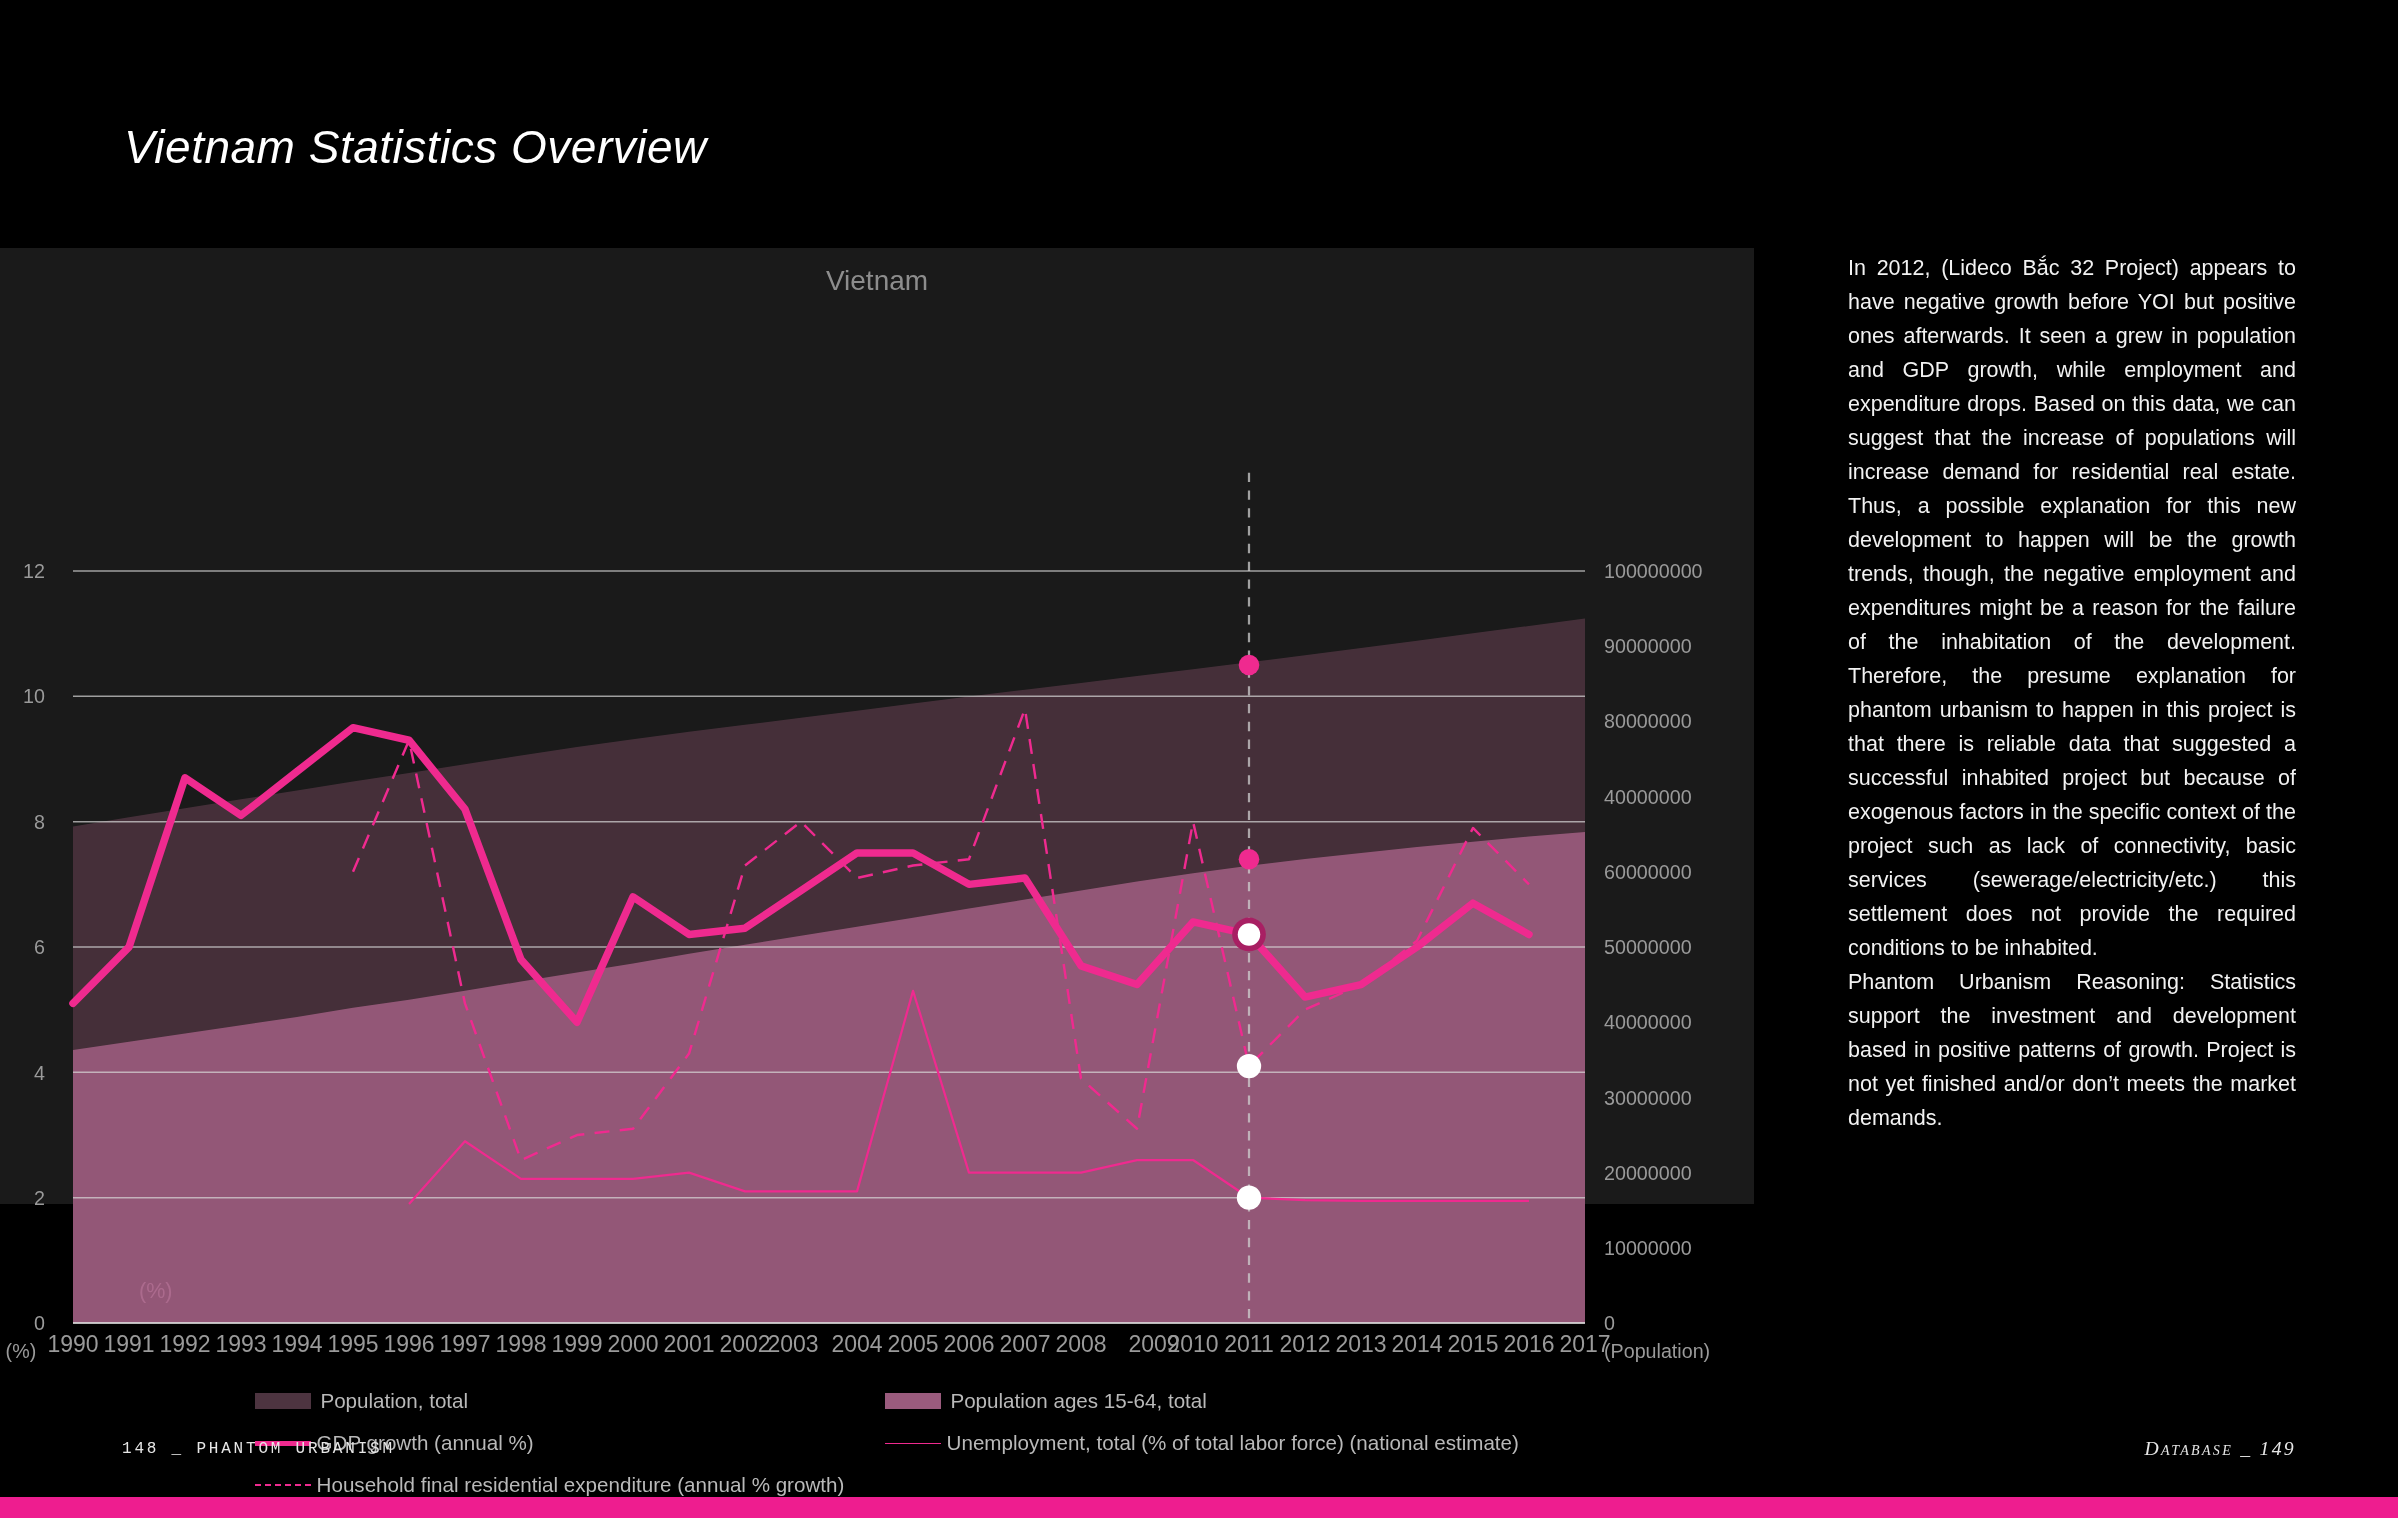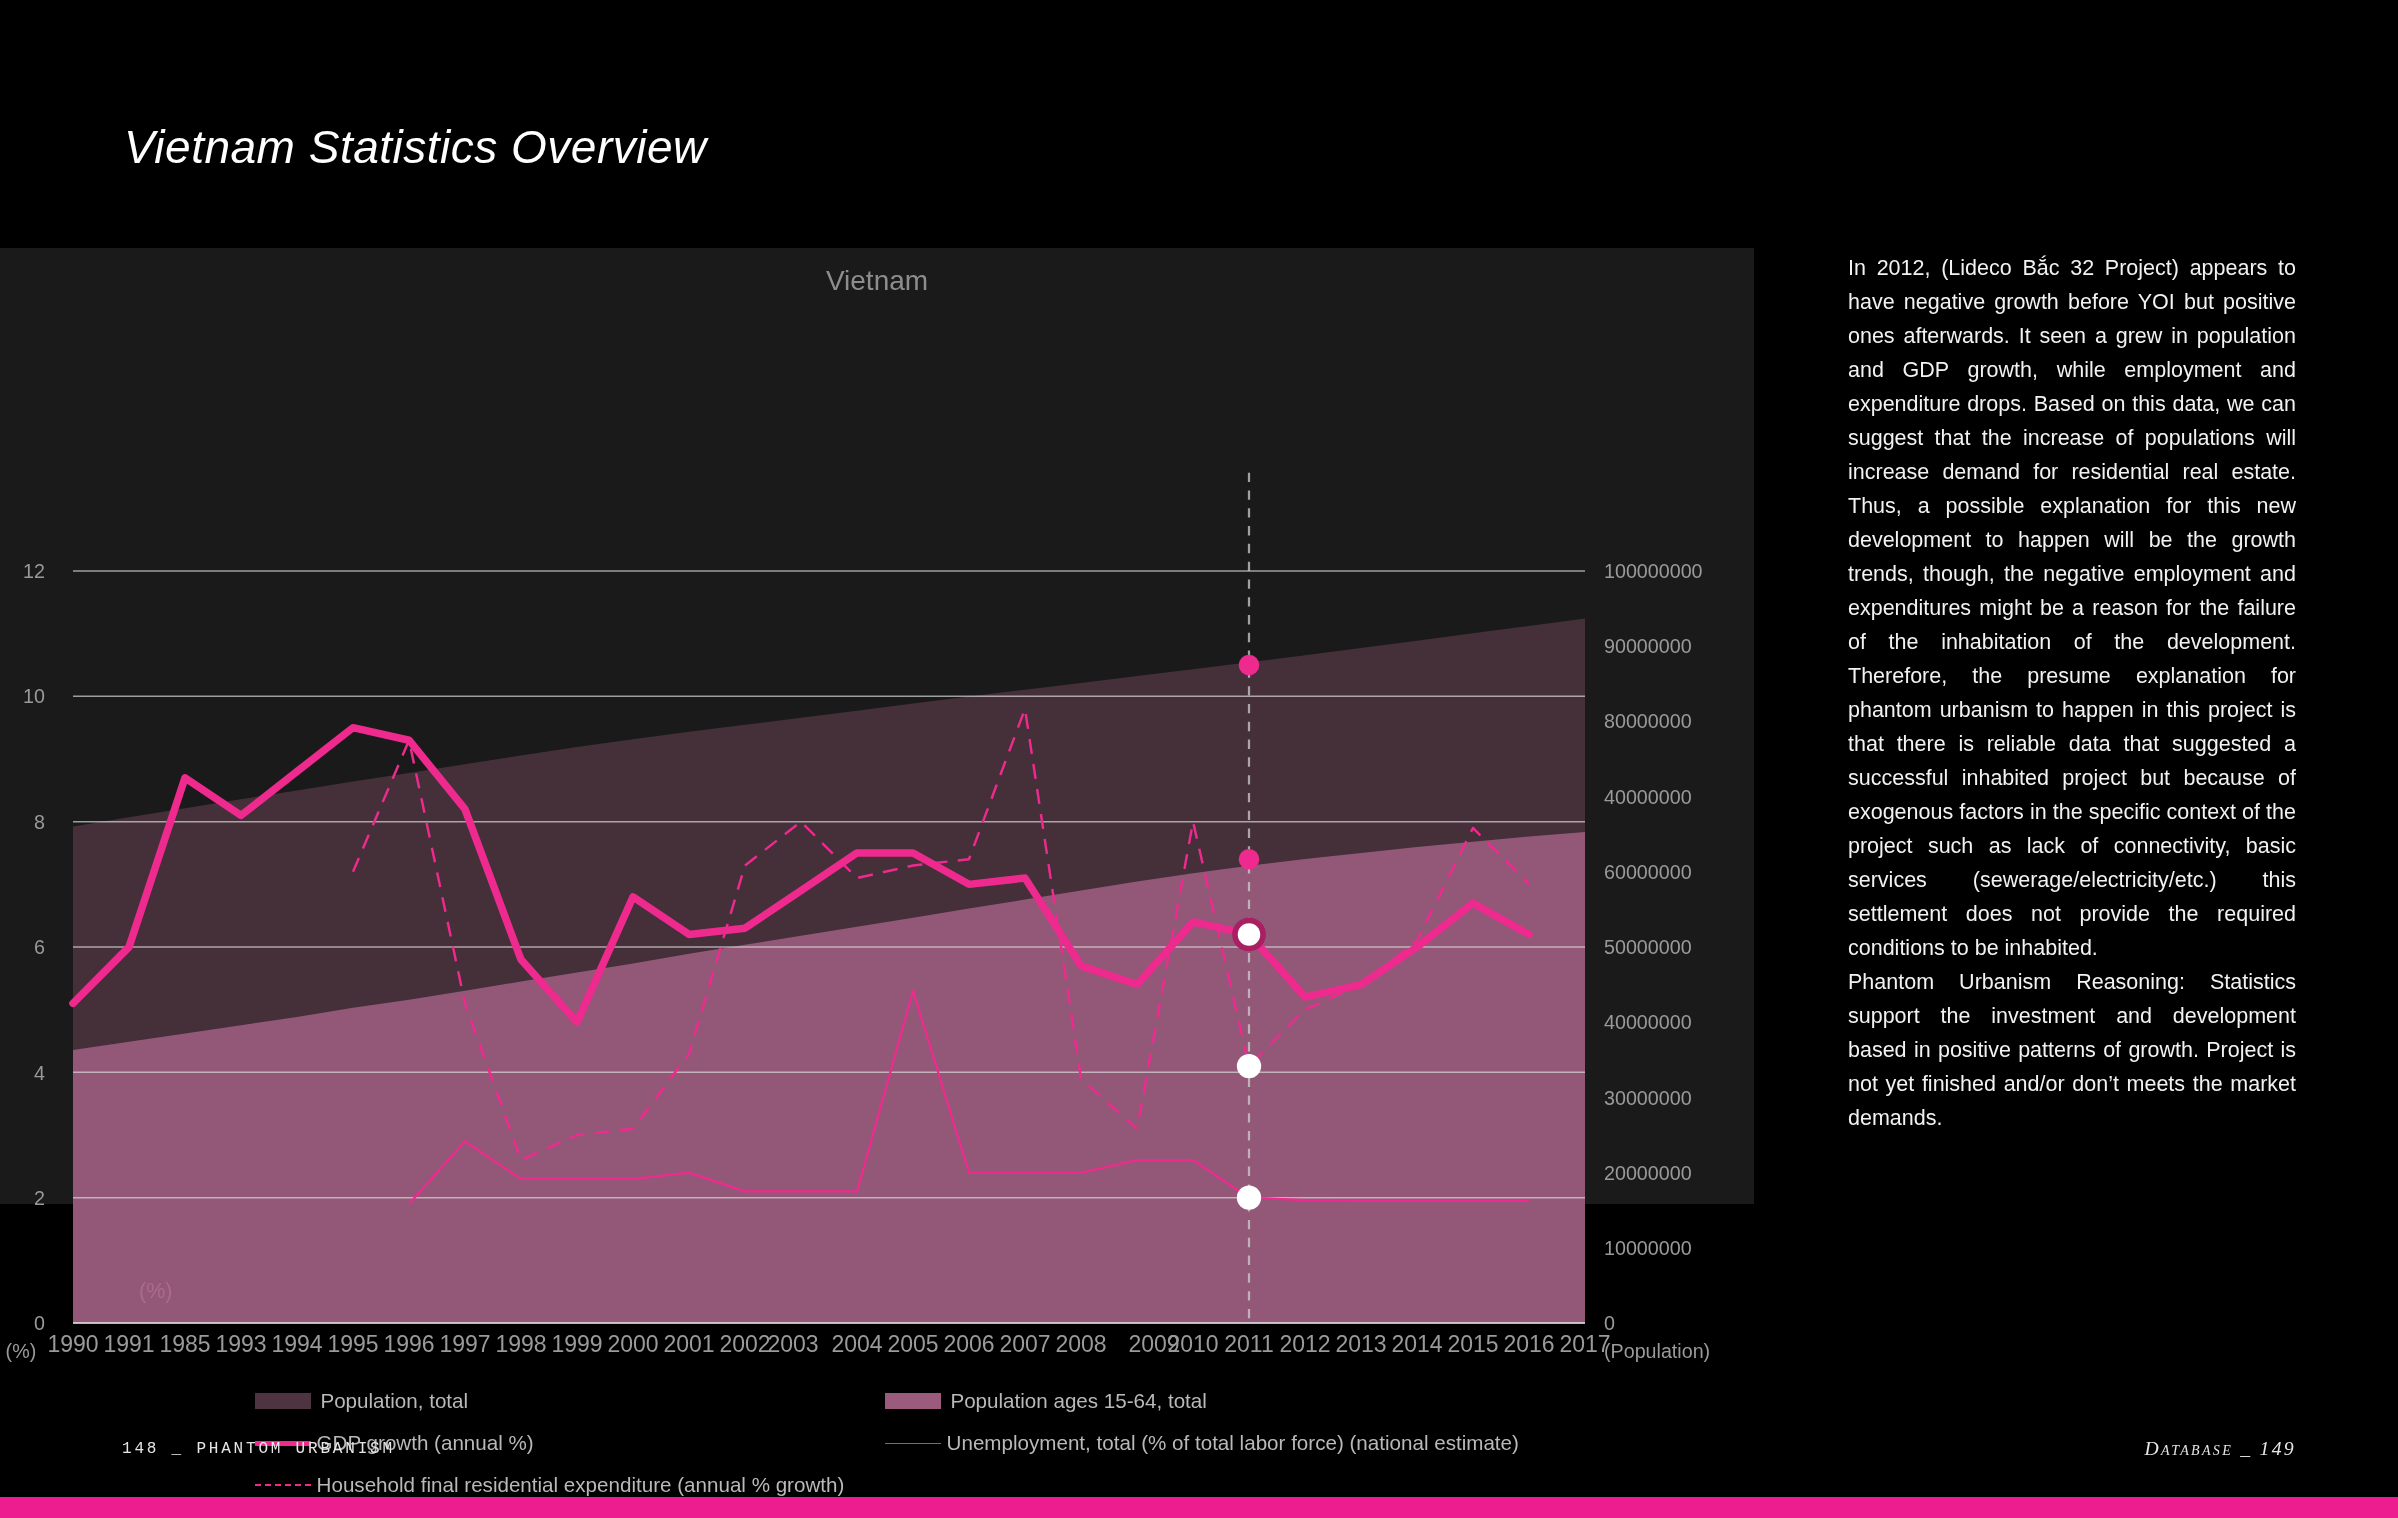--- a/index.html
+++ b/index.html
@@ -108,21 +108,21 @@
         <circle cx="1255.3333333333333" cy="388.1166666666666" r="12" fill="#ffffff"></circle>
         <circle cx="1255.3333333333333" cy="528.6416666666667" r="13" fill="#ffffff"></circle>
         <circle cx="1255.3333333333333" cy="669.1666666666667" r="13" fill="#ffffff"></circle>
       </svg>
   </div>
 
   <div id="pct-watermark">(%)</div>
   <div id="x-axis">
       <div class="xtick" style="left: 0px;">1990</div>
       <div class="xtick" style="left: 56px;">1991</div>
-      <div class="xtick" style="left: 112px;">1985</div>
+      <div class="xtick" style="left: 112px;">1992</div>
       <div class="xtick" style="left: 168px;">1993</div>
       <div class="xtick" style="left: 224px;">1994</div>
       <div class="xtick" style="left: 280px;">1995</div>
       <div class="xtick" style="left: 336px;">1996</div>
       <div class="xtick" style="left: 392px;">1997</div>
       <div class="xtick" style="left: 448px;">1998</div>
       <div class="xtick" style="left: 504px;">1999</div>
       <div class="xtick" style="left: 560px;">2000</div>
       <div class="xtick" style="left: 616px;">2001</div>
       <div class="xtick" style="left: 672px;">2002</div>

